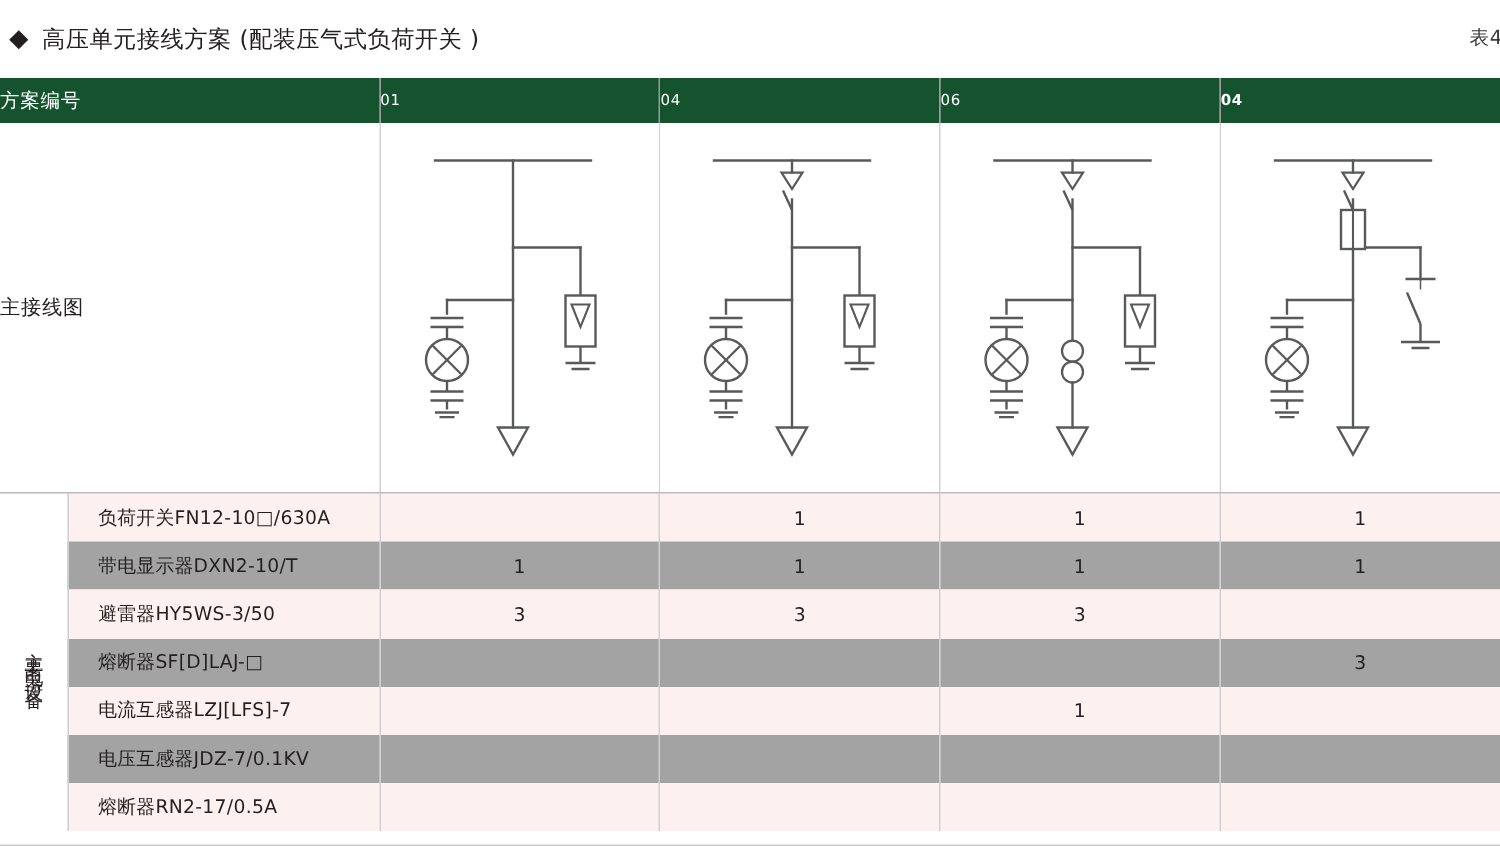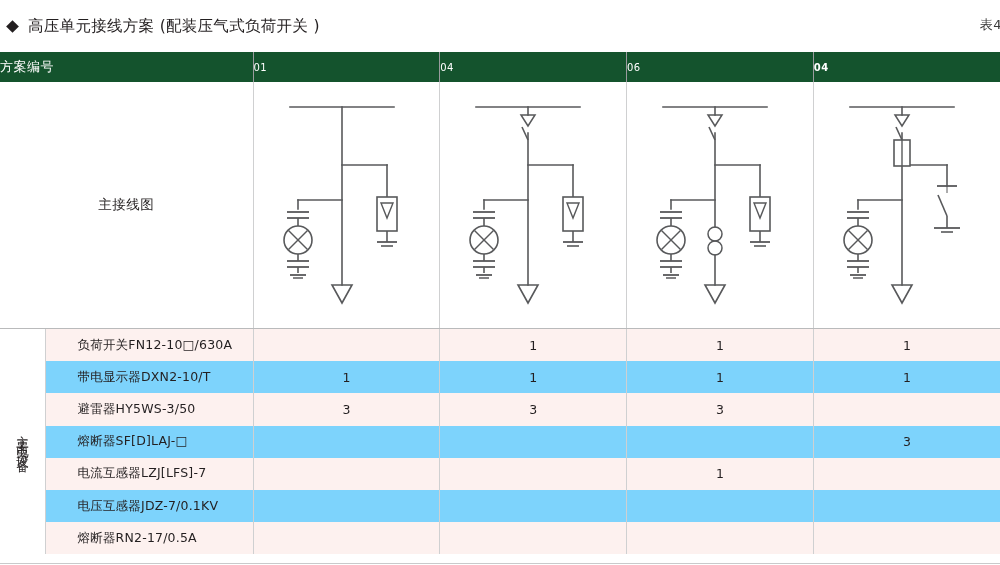--- a/index.html
+++ b/index.html
@@ -54,38 +54,38 @@
   .hdr .h-num{font-size:10px;}
 
   
   .diag-row td{
     border-bottom:1px solid #b9babb;
     border-right:1px solid #cfd0d1;
     height:246px;background:#ffffff;
   }
   .diag-row td:last-child{border-right:none;}
   .diag-label{
-    text-align:center;font-size:13.5px;color:#231f20;letter-spacing:.5px;margin-left:27px;
+    font-size:13.5px;color:#231f20;letter-spacing:.5px;margin-left:27px;
   }
   .diag-cell{position:relative;}
   .diag-cell svg{display:block;margin:0 auto;}
 
   
   .eq td{
     height:32.2px;
     border-right:1px solid #cfd0d1;
     font-size:12.5px;color:#231f20;
   }
   .eq td:last-child{border-right:none;}
   .eq .name{
-    padding-left:32px;text-align:left;letter-spacing:.2px;margin-top:16px;
+    padding-left:20px;text-align:left;letter-spacing:.2px;margin-top:16px;
   }
   .eq .val{text-align:center;font-size:12.5px;}
   .eq.odd td{background:#fdf1ef;}
-  .eq.even td{background:#7dd3fc;}
+  .eq.even td{background:#a3a3a3;}
   .vgroup{
     background:#ffffff !important;
     border-right:1px solid #cfd0d1;
     text-align:center;
   }
   .vgroup span{
     display:inline-block;
     writing-mode:vertical-rl;
     text-orientation:upright;
     font-size:12.5px;letter-spacing:5px;

